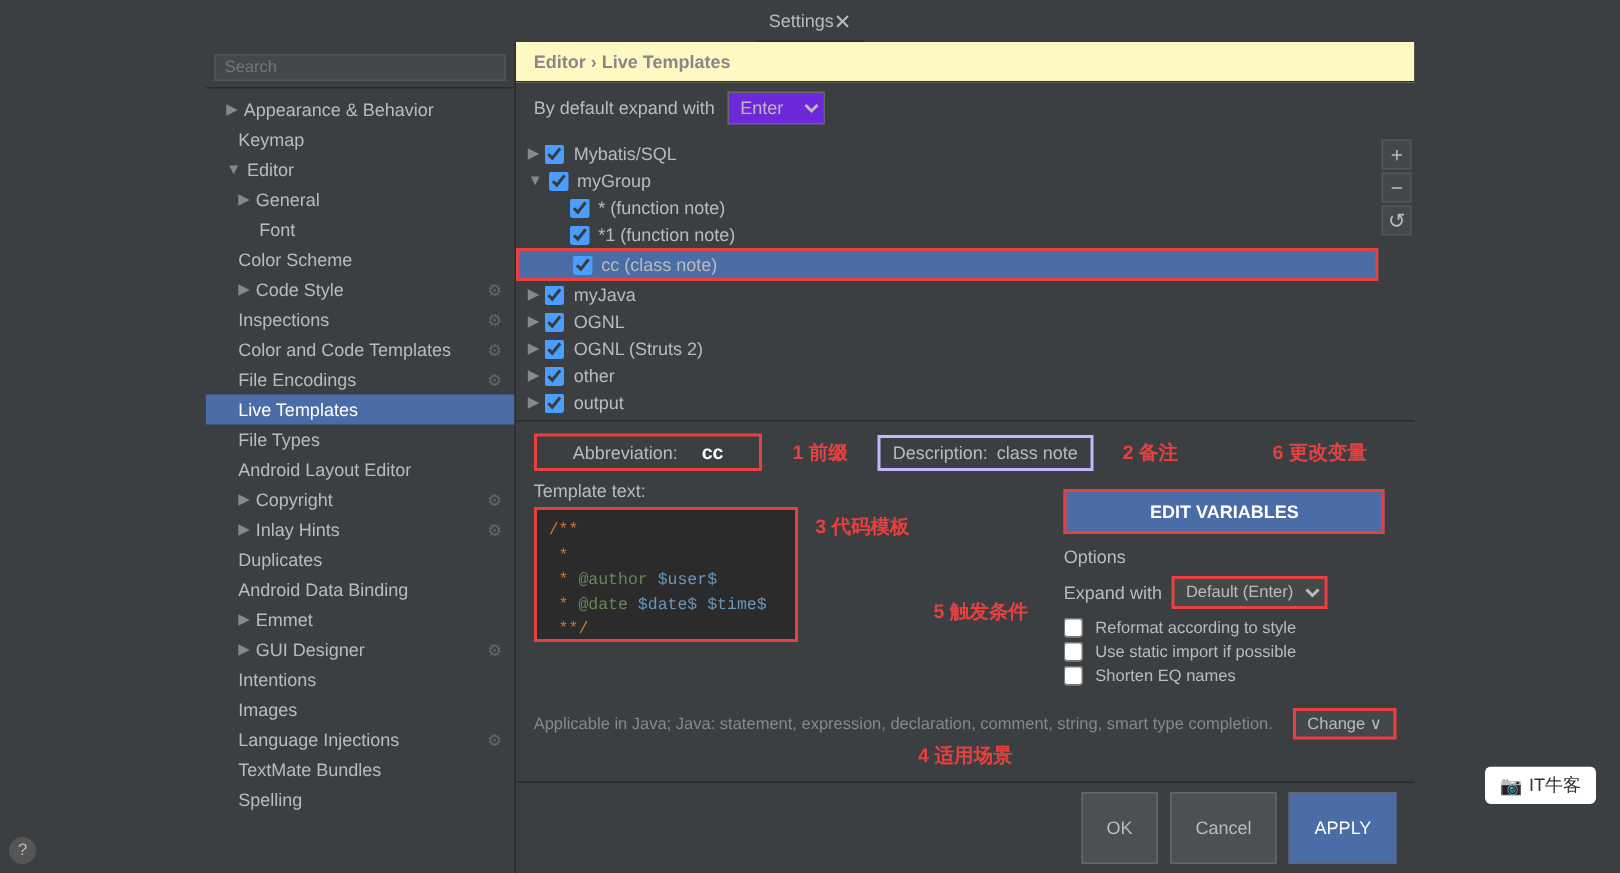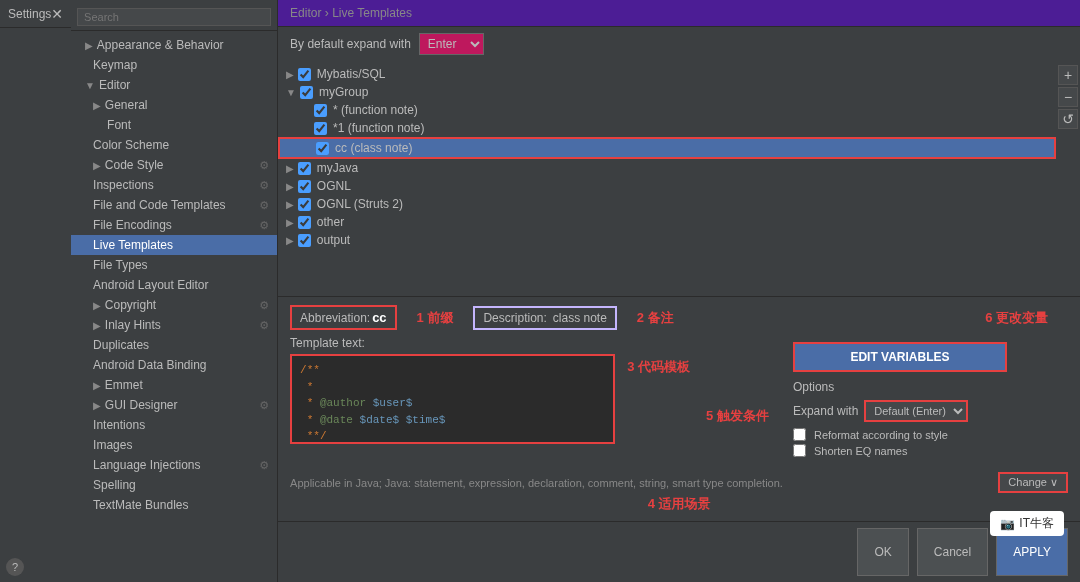--- a/index.html
+++ b/index.html
@@ -11,21 +11,22 @@
       width: 1080px;
       height: 582px;
       overflow: hidden;
     }
 
     .window {
       width: 1080px;
       height: 582px;
       background: #3c3f41;
       display: flex;
-      flex-direction: row;
+      flex-direction: column;
+      align-items: center;
     }
 
     .title-bar {
       background: #3c3f41;
       height: 28px;
       display: flex;
       align-items: center;
       padding: 0 8px;
       border-bottom: 1px solid #2b2b2b;
       flex-shrink: 0;
@@ -108,38 +109,39 @@
       flex-direction: column;
       background: #3c3f41;
       overflow: hidden;
     }
 
     .breadcrumb {
       padding: 6px 12px;
       font-size: 12px;
       color: #bbbbbb;
       border-bottom: 1px solid #2b2b2b;
-      background: #4c1d95;
+      background: #fef9c3;
       flex-shrink: 0;
+      font-weight: bold;
     }
 
     .breadcrumb span { color: #888; }
 
     .top-bar {
       padding: 6px 12px;
       display: flex;
       align-items: center;
       gap: 8px;
       flex-shrink: 0;
     }
 
     .top-bar label { font-size: 12px; color: #bbbbbb; }
 
     .expand-select {
-      background: #be185d;
+      background: #6d28d9;
       border: 1px solid #666;
       color: #bbbbbb;
       padding: 2px 4px;
       font-size: 12px;
     }
 
     
     .templates-area {
       flex: 1;
       display: flex;
@@ -417,21 +419,21 @@
         <span>Code Style</span>
         <span class="icon-right">⚙</span>
       </div>
 
       <div class="sidebar-item indent1">
         <span>Inspections</span>
         <span class="icon-right">⚙</span>
       </div>
 
       <div class="sidebar-item indent1">
-        <span>File and Code Templates</span>
+        <span>Color and Code Templates</span>
         <span class="icon-right">⚙</span>
       </div>
 
       <div class="sidebar-item indent1">
         <span>File Encodings</span>
         <span class="icon-right">⚙</span>
       </div>
 
       <div class="sidebar-item indent1 active">
         <span>Live Templates</span>
@@ -483,25 +485,25 @@
       <div class="sidebar-item indent1">
         <span>Images</span>
       </div>
 
       <div class="sidebar-item indent1">
         <span>Language Injections</span>
         <span class="icon-right">⚙</span>
       </div>
 
       <div class="sidebar-item indent1">
+        <span>TextMate Bundles</span>
+      </div>
+
+      <div class="sidebar-item indent1">
         <span>Spelling</span>
-      </div>
-
-      <div class="sidebar-item indent1">
-        <span>TextMate Bundles</span>
       </div>
     </div>
 
     <div class="main-content">
 
       <div class="breadcrumb">
         <span>Editor</span>
         <span> › </span>
         <span>Live Templates</span>
       </div>
@@ -579,21 +581,21 @@
         <div class="tree-sidebar-btns">
           <button class="tree-btn">+</button>
           <button class="tree-btn">−</button>
           <button class="tree-btn">↺</button>
         </div>
       </div>
 
       <div class="bottom-panel">
 
         <div style="display:flex; align-items:center; gap:20px; margin-bottom:6px;">
-          <div class="abbr-box" style="border:2px solid #e64040; padding:3px 8px; display:flex; gap:2px; align-items:center;">
+          <div class="abbr-box" style="border:2px solid #e64040; padding:3px 24px; display:flex; gap:16px; align-items:center;">
             <span class="abbr-label">Abbreviation:</span>
             <span class="abbr-value">cc</span>
           </div>
           <span class="annotation">1 前缀</span>
           <div class="desc-box" style="border:2px solid #c4b5fd; padding:3px 8px; display:flex; gap:6px; align-items:center;">
             <span class="desc-label">Description:</span>
             <span class="desc-value">class note</span>
           </div>
           <span class="annotation">2 备注</span>
           <div style="flex:1;"></div>
@@ -633,20 +635,24 @@
                 <option>Tab</option>
                 <option>Space</option>
               </select>
             </div>
             <div class="checkbox-row">
               <input type="checkbox" style="">
               <span>Reformat according to style</span>
             </div>
             <div class="checkbox-row">
               <input type="checkbox" style="">
+              <span>Use static import if possible</span>
+            </div>
+            <div class="checkbox-row">
+              <input type="checkbox" style="">
               <span>Shorten EQ names</span>
             </div>
           </div>
         </div>
 
         <div class="applicable-row" style="margin-top:6px;">
           <span class="applicable-text">Applicable in Java; Java: statement, expression, declaration, comment, string, smart type completion.</span>
           <button class="change-btn">Change ∨</button>
         </div>
 

